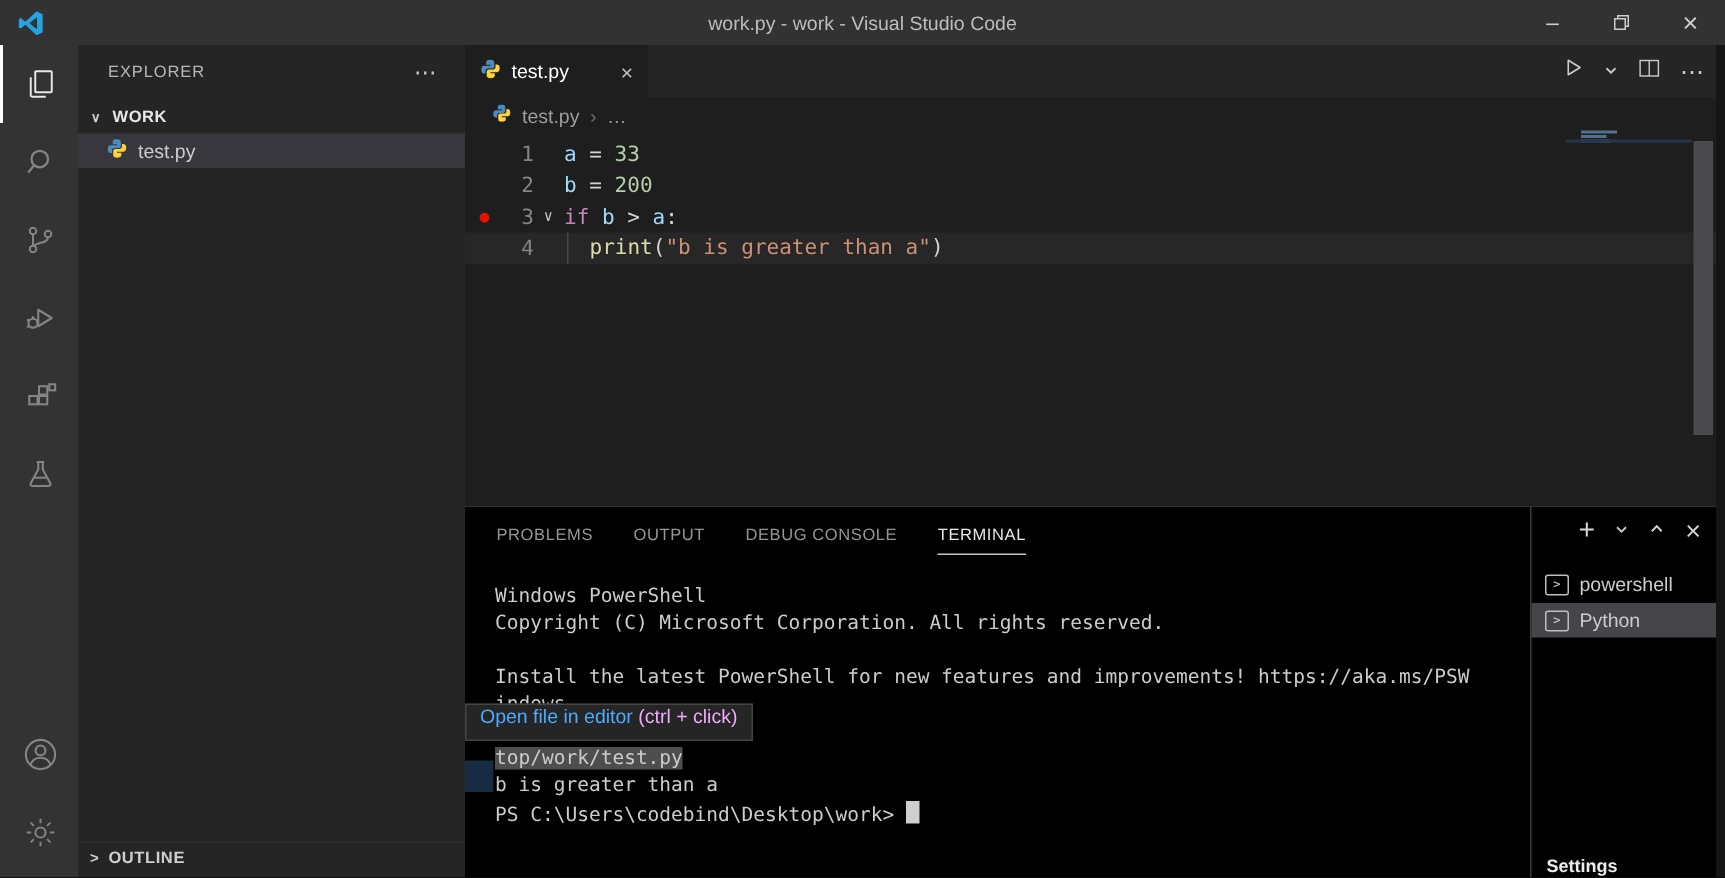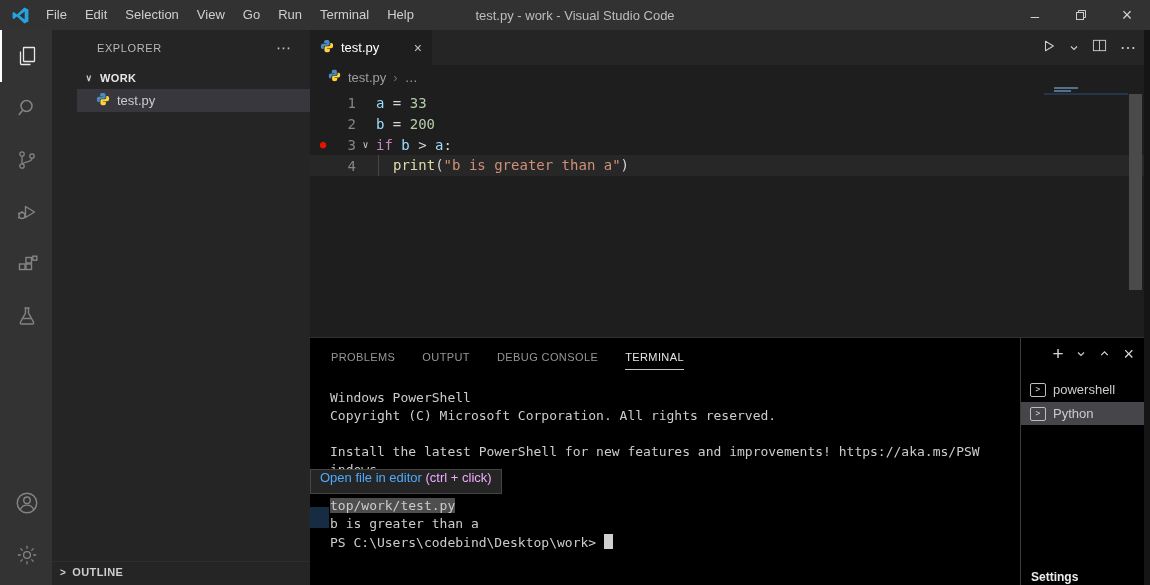--- a/index.html
+++ b/index.html
@@ -18,21 +18,21 @@
   .win-btn { width:46px; height:30px; display:flex; align-items:center; justify-content:center;
              color:#d0d0d0; font-size:15px; }
 
   
   .activitybar { position:absolute; left:0; top:30px; width:52px; bottom:0; background:#333333; }
   .act-icon { height:52px; display:flex; align-items:center; justify-content:center; border-left:2px solid transparent; }
   .act-icon.active { border-left:2px solid #ffffff; }
   .act-bottom { position:absolute; bottom:4px; left:0; right:0; }
 
   
-  .sidebar { position:absolute; left:52px; top:30px; width:258px; bottom:0; background:#252526;padding-left:25px; }
+  .sidebar { position:absolute; left:52px; top:30px; width:258px; bottom:0; background:#252526; }
   .side-header { height:36px; display:flex; align-items:center; justify-content:space-between;
                  padding:0 18px 0 20px; font-size:11px; letter-spacing:.6px; color:#b8b8b8; }
   .side-ellipsis { font-size:15px; color:#c5c5c5; letter-spacing:1px; }
   .work-row { height:23px; display:flex; align-items:center; gap:4px; padding-left:5px;
               font-size:11px; font-weight:bold; color:#e7e7e7; letter-spacing:.4px; }
   .work-chevron { font-size:9px; color:#cccccc; width:14px; text-align:center; }
   .file-row { height:23px; display:flex; align-items:center; gap:7px; padding-left:19px;
               font-size:13px; color:#cccccc; }
   .file-row.selected { background:#37373d; }
   .outline-row { position:absolute; bottom:3px; left:0; right:0; height:21px; display:flex;
@@ -112,31 +112,21 @@
 <body>
 
 <div id="window">
 
   <div class="titlebar">
     <span class="logo">
       <svg width="17" height="17" viewBox="0 0 24 24">
           <path fill="#25a3e0" d="M17.5 0.8 7 10.5 2.6 7.1 0.8 8v8l1.8.9L7 13.5l10.5 9.7 5.7-2.8V3.6L17.5.8zM17.9 6.4v11.2L10.6 12l7.3-5.6z"></path>
         </svg>
     </span>
-    <span class="menubar">
-        <span class="menu-item">File</span>
-        <span class="menu-item">Edit</span>
-        <span class="menu-item">Selection</span>
-        <span class="menu-item">View</span>
-        <span class="menu-item">Go</span>
-        <span class="menu-item">Run</span>
-        <span class="menu-item">Terminal</span>
-        <span class="menu-item">Help</span>
-      </span>
-    <span class="win-title">test.py - work - Visual Studio Code</span>
+    <span class="win-title">work.py - work - Visual Studio Code</span>
     <span class="win-controls">
       <span class="win-btn">–</span>
       <span class="win-btn">
         <svg width="12" height="12" viewBox="0 0 12 12" fill="none" stroke="#ccc">
             <rect x="1.5" y="3.5" width="7" height="7"></rect>
             <path d="M3.5 3.5v-2h7v7h-2"></path>
           </svg>
       </span>
       <span class="win-btn" style="font-size:18px;">×</span>
     </span>

